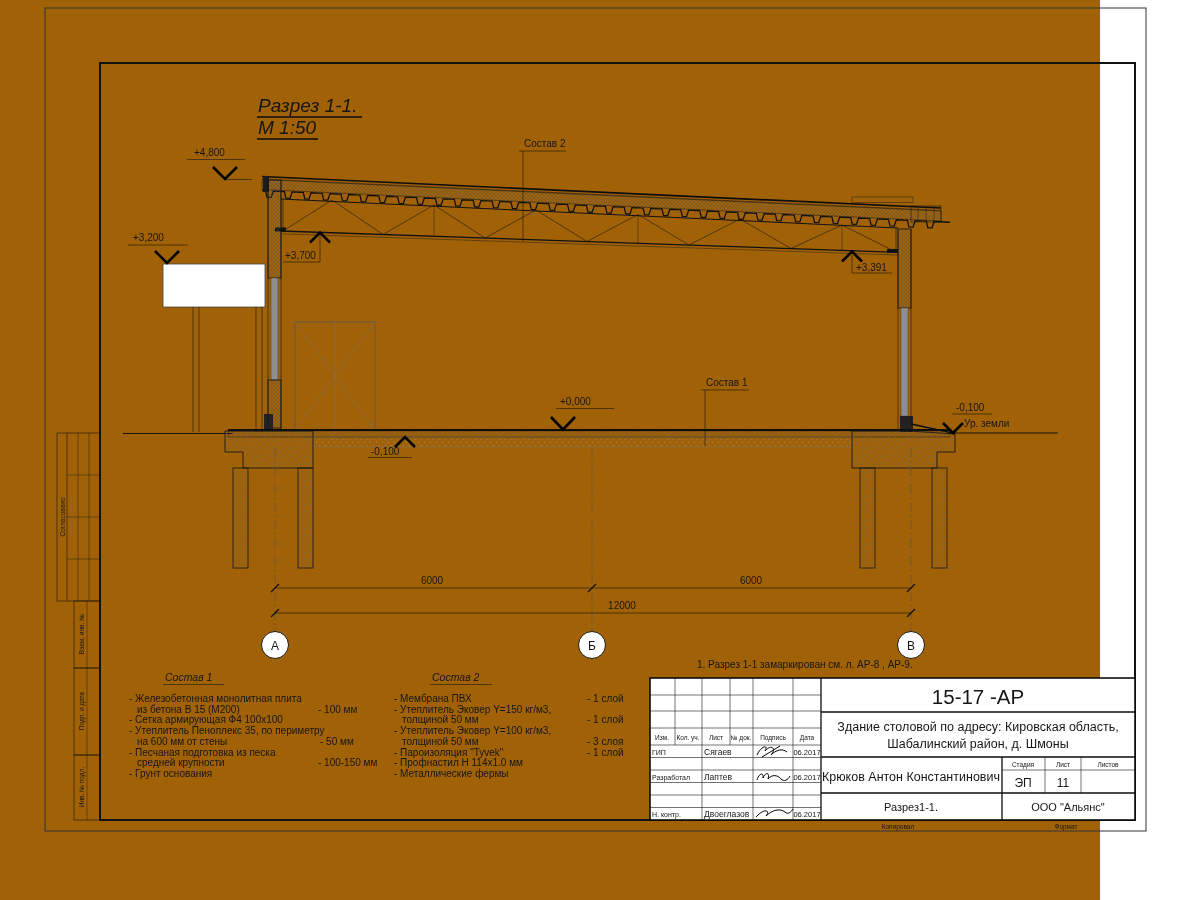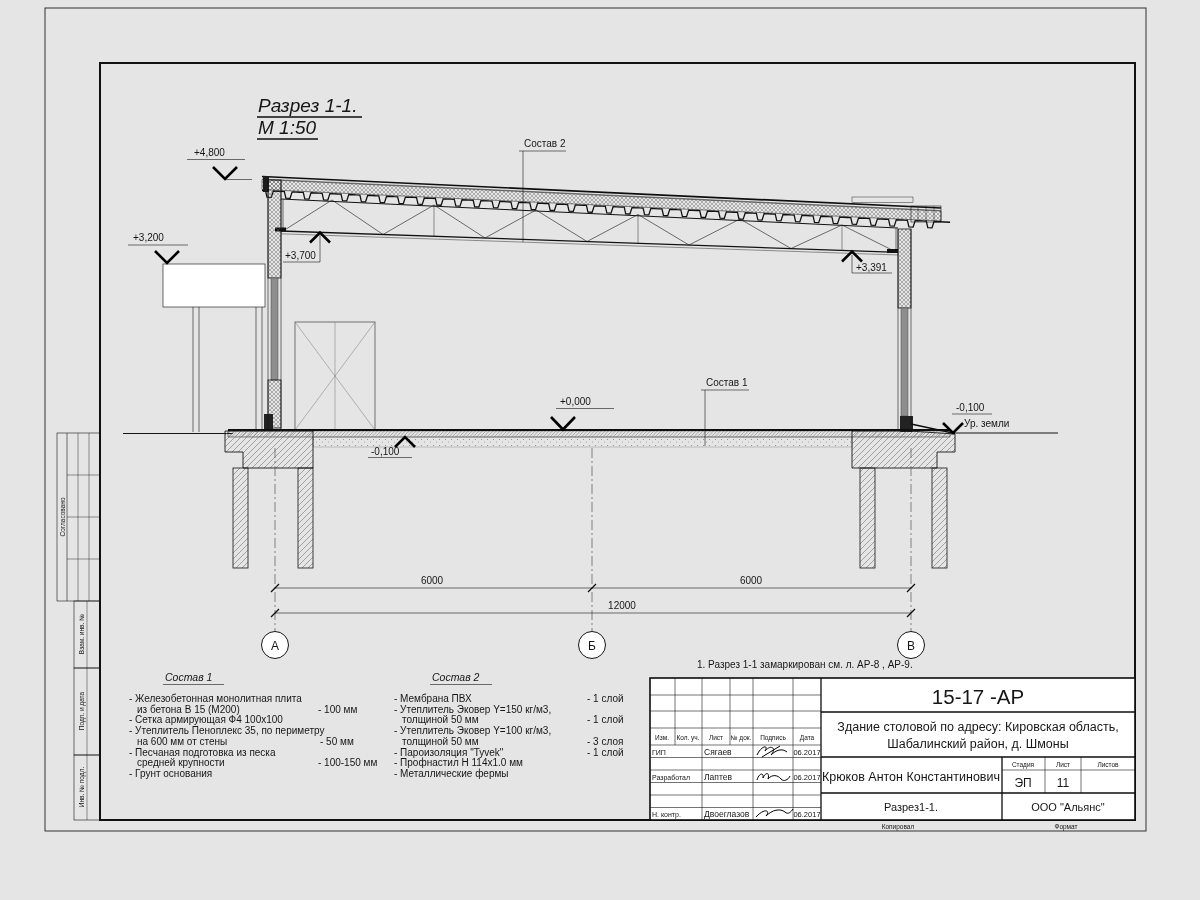--- a/index.html
+++ b/index.html
@@ -1,16 +1,16 @@
 <!DOCTYPE html>
 <html><head>
 <meta charset="utf-8">
 <style>
   html,body{margin:0;padding:0;background:#fff;}
-  .wrap{width:1200px;height:900px;position:relative;background:#e5e5e5;}
+  .wrap{width:1100px;height:900px;position:relative;background:#a16207;}
   svg text{font-family:"Liberation Sans","DejaVu Sans",sans-serif;fill:#161616;}
   .t65{font-size:6.5px;} .t7{font-size:7px;} .t75{font-size:7.5px;} .t8{font-size:8.5px;}
   .t10{font-size:10px;} .t105i{font-size:10.5px;font-style:italic;}
   .t11{font-size:11px;} .t12{font-size:12px;} .t125{font-size:12.5px;}
   .t19{font-size:19px;font-style:italic;} .t20{font-size:20.5px;}
   .mid{text-anchor:middle;}
   .ln{stroke:#161616;stroke-width:0.6;fill:none;}
   .lnthin{stroke:#161616;stroke-width:0.45;fill:none;}
   .lnth{stroke:#0d0d0d;stroke-width:1.3;fill:none;}
   .lnthick{stroke:#0d0d0d;stroke-width:1.8;fill:none;}

